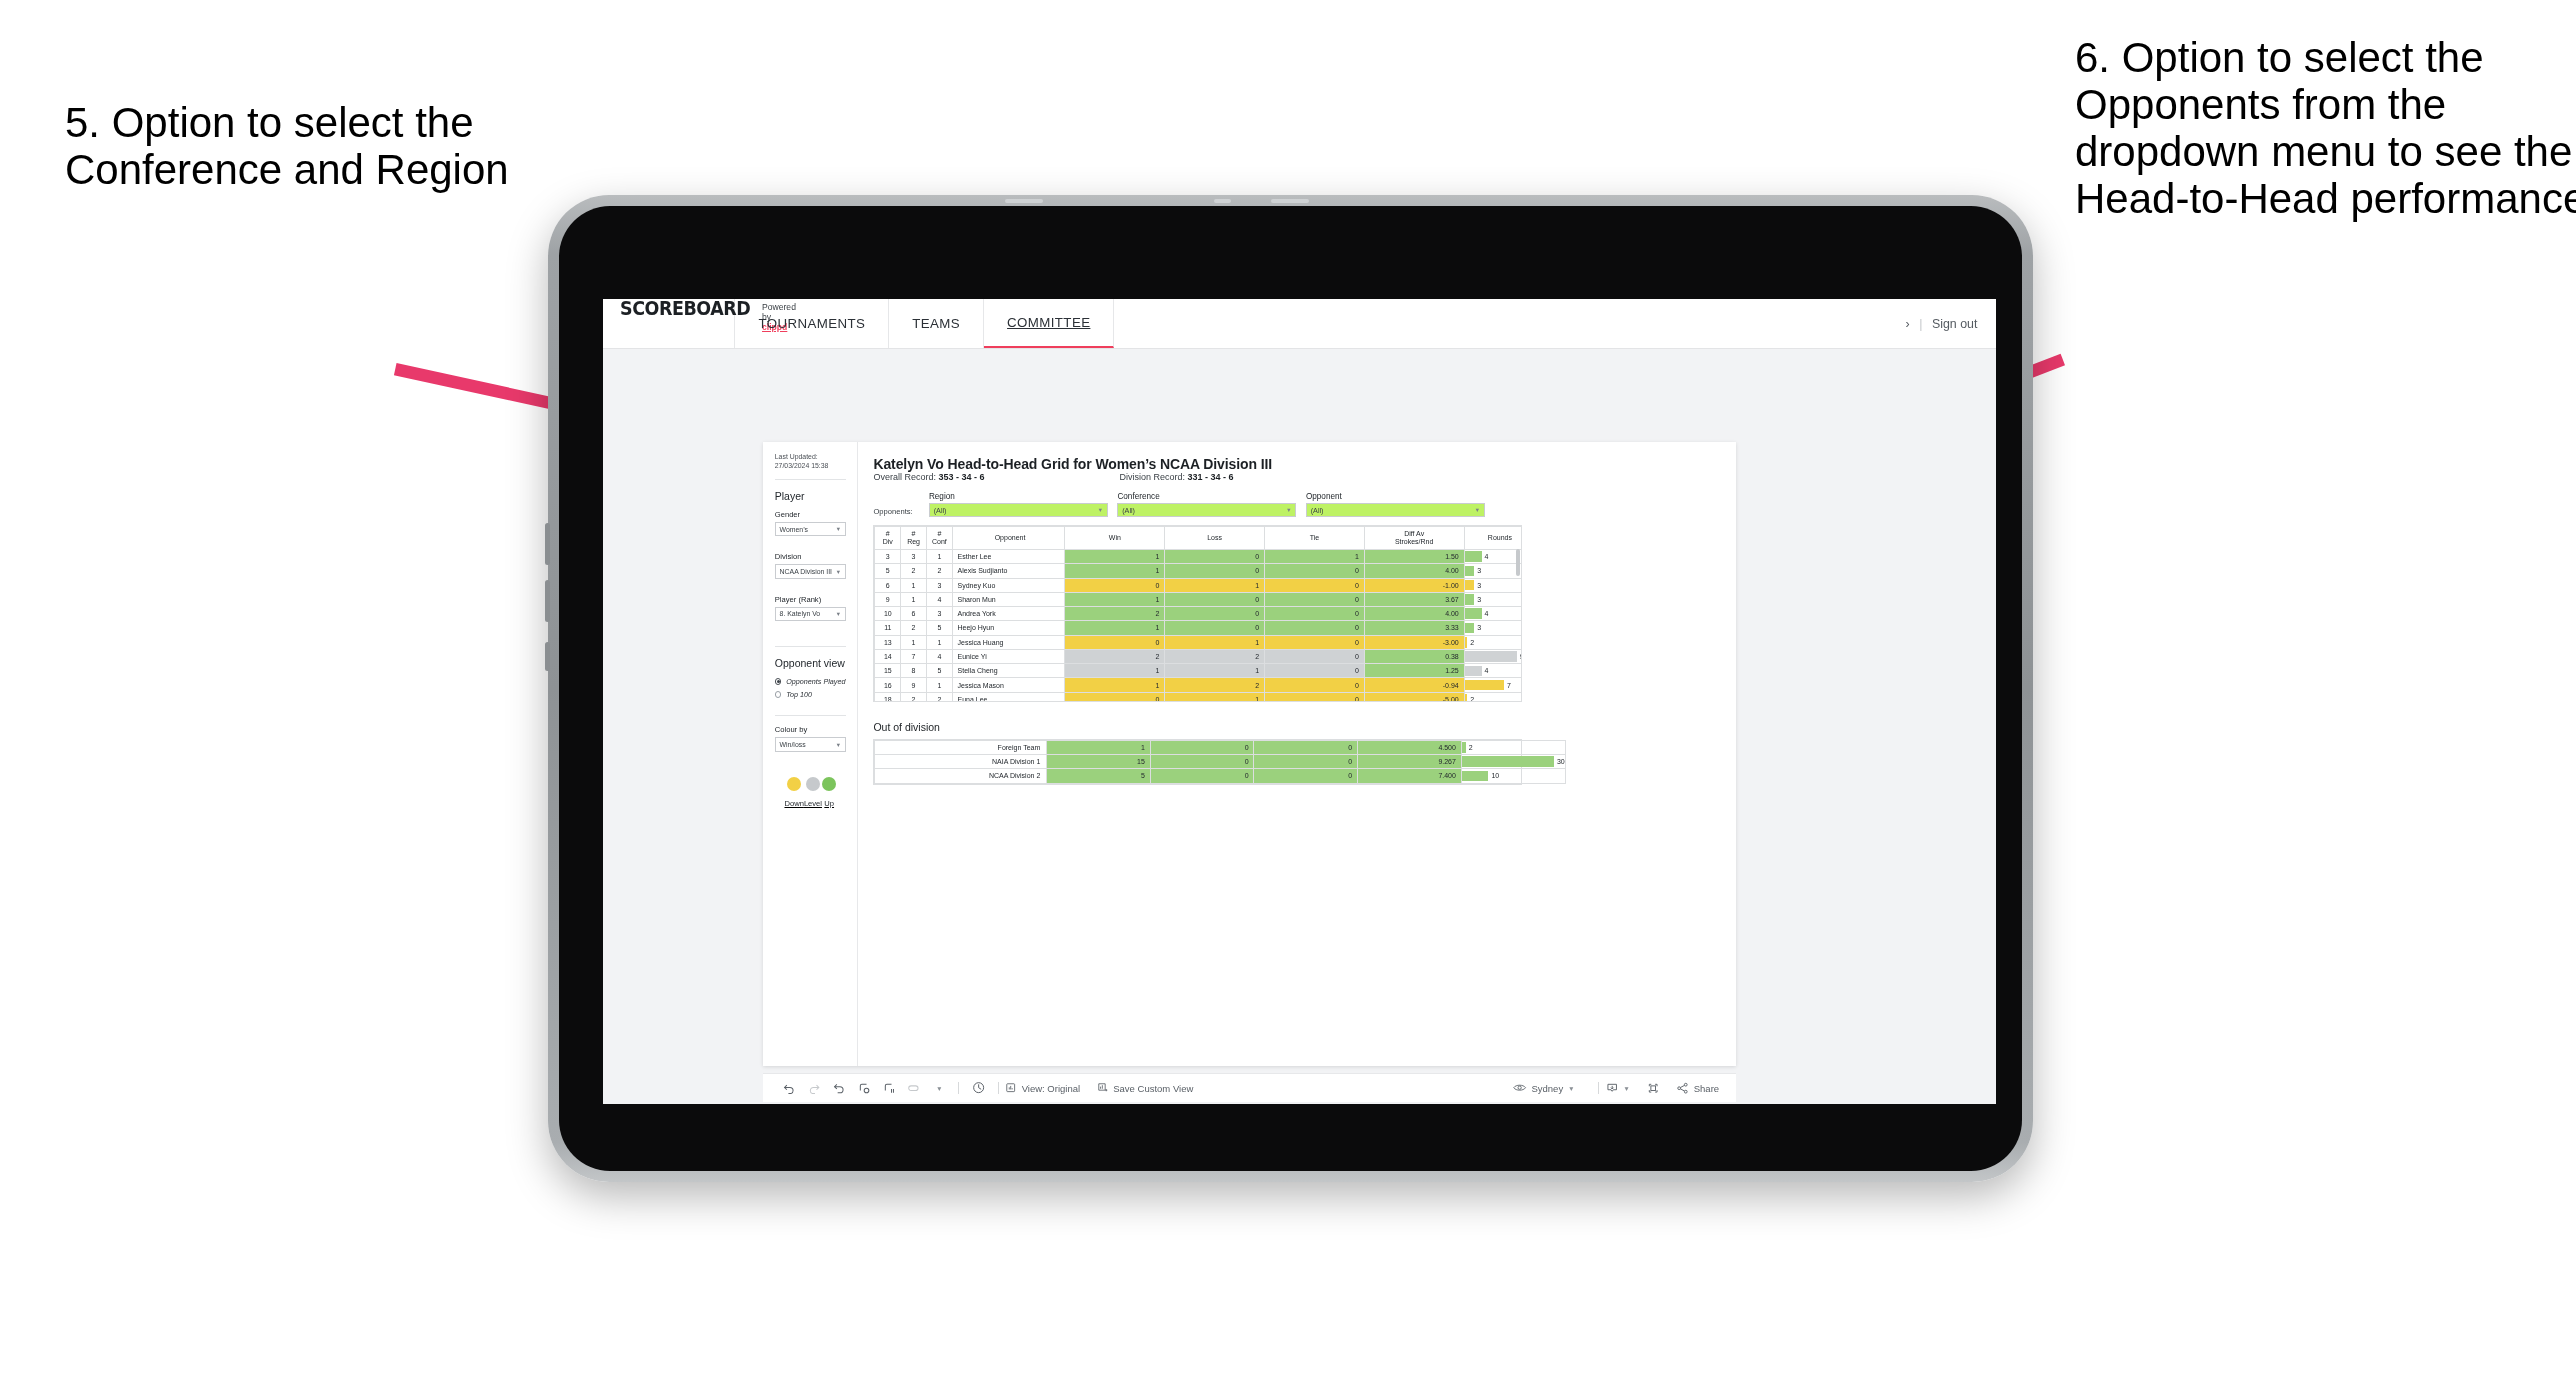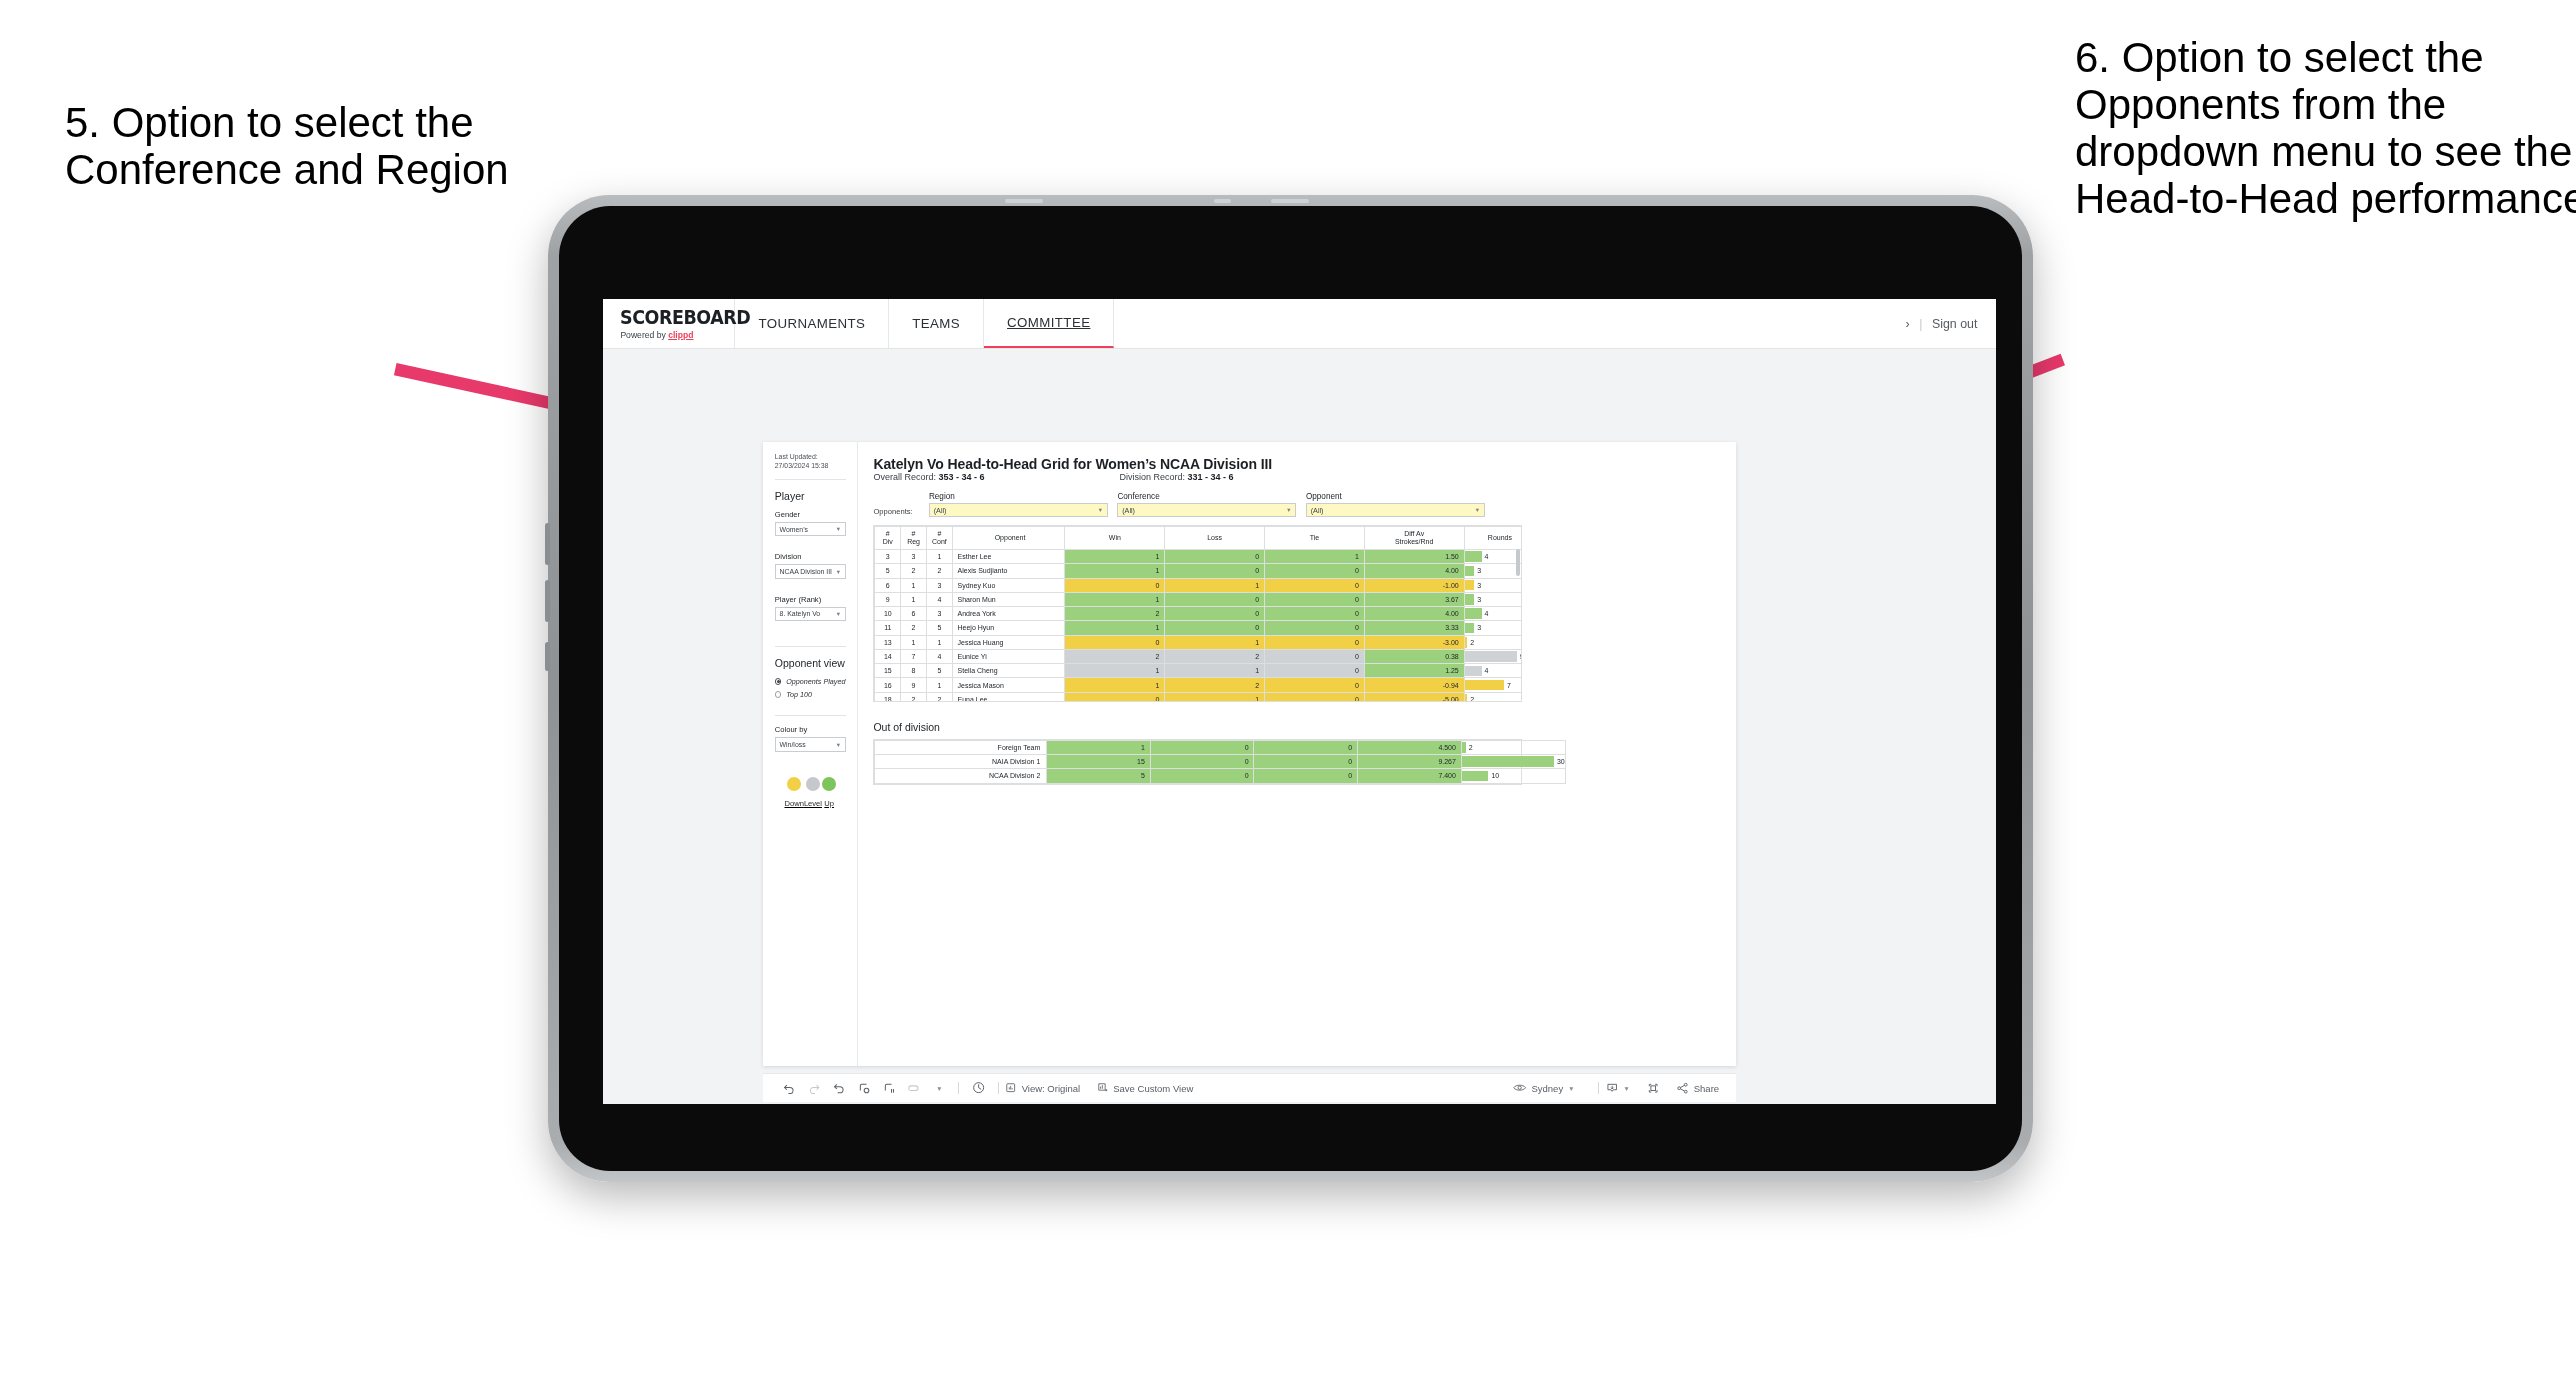--- a/index.html
+++ b/index.html
@@ -33,21 +33,21 @@
   
   .tb-btn{position:absolute;background:#8a8e91;border-radius:2.9px;}
   #btn-vol1{left:-2.9px;top:328px;width:4.8px;height:42px;}
   #btn-vol2{left:-2.9px;top:385px;width:4.8px;height:42px;}
   #btn-pwr{left:-2.9px;top:447px;width:4.8px;height:28.5px;}
   .tb-top-line{position:absolute;top:3.8px;height:3.8px;background:#cfd2d4;border-radius:1.9px;}
 
   
   #topbar{position:absolute;left:0;top:0;width:1393px;height:49px;background:#fff;
           border-bottom:1px solid #e3e4e6;display:flex;align-items:stretch;}
-  .logo-box{width:114px;display:flex;flex-direction:column;justify-content:center;
+  .logo-box{width:114px;display:flex;flex-direction:row;justify-content:space-between;
             padding-left:17px;border-right:1px solid #e6e7e9;}
   .logo-main{font-family:"DejaVu Sans",sans-serif;font-weight:bold;font-size:19px;letter-spacing:-0.5px;
              color:#1c2024;line-height:1;transform:scaleX(.92);transform-origin:left center;}
   .logo-sub{font-size:8.6px;color:#3b4046;margin-top:2.9px;}
   .logo-sub b{color:#ef3e5c;text-decoration:underline;}
   .navitem{display:flex;align-items:center;padding:0 23px;font-size:13.3px;color:#2b3036;
            letter-spacing:0.4px;border-right:1px solid #e6e7e9;cursor:pointer;}
   .navitem.active{border-bottom:2.9px solid #ef3e5c;text-decoration:underline;}
   .topbar-right{margin-left:auto;display:flex;align-items:center;gap:9.5px;padding-right:19px;
                 font-size:12.4px;color:#555b61;}
@@ -87,21 +87,21 @@
   #main{flex:1;padding:13.3px 15px 0 15px;box-sizing:border-box;position:relative;}
   .title{font-size:14px;color:#1c2024;font-weight:bold;letter-spacing:-0.1px;}
   .recrow{display:flex;margin-top:0;font-size:9px;color:#3a4046;}
   .recrow .r1{width:246px;}
   .recrow b{color:#1c2024;}
 
   .filters{display:flex;align-items:flex-end;margin-top:10.5px;gap:9.5px;}
   .f-lead{font-size:7.6px;color:#3a4046;padding-bottom:1.9px;width:46px;}
   .f-item{width:179px;}
   .f-lab{font-size:8.2px;color:#22272c;margin-bottom:1.9px;}
-  .f-sel{height:12.4px;border:1px solid #c9ccd0;background:#fef9c3;display:flex;align-items:center;
+  .f-sel{height:12.4px;border:1px solid #c9ccd0;background:#bef264;display:flex;align-items:center;
          padding:0 3.8px;font-size:7.2px;color:#3a4046;justify-content:space-between;cursor:pointer;}
 
   
   .tbl-wrap{margin-top:7.6px;border:1px solid #dcdee0;width:647px;height:175px;position:relative;
             overflow:hidden;background:#fff;}
   table{border-collapse:collapse;width:639px;font-size:7px;color:#22272c;table-layout:fixed;}
   th{border:1px solid #dcdee0;font-weight:normal;font-size:7px;color:#22272c;
      padding:2.9px 1.9px;text-align:center;vertical-align:middle;line-height:1.15;background:#fff;}
   td{border:1px solid #dcdee0;padding:1.4px 2.9px;height:10.5px;}
   .c-num{text-align:center;width:21px;}

